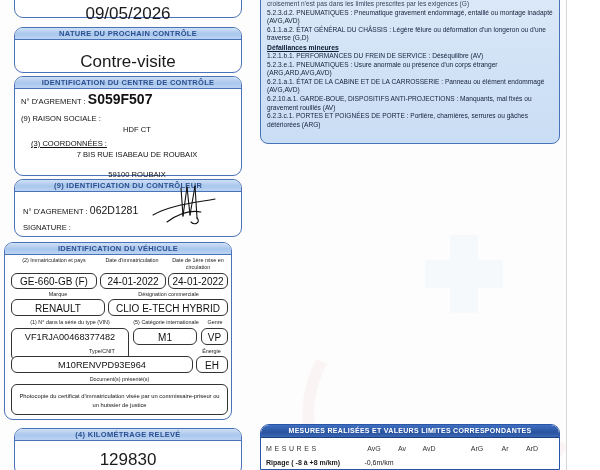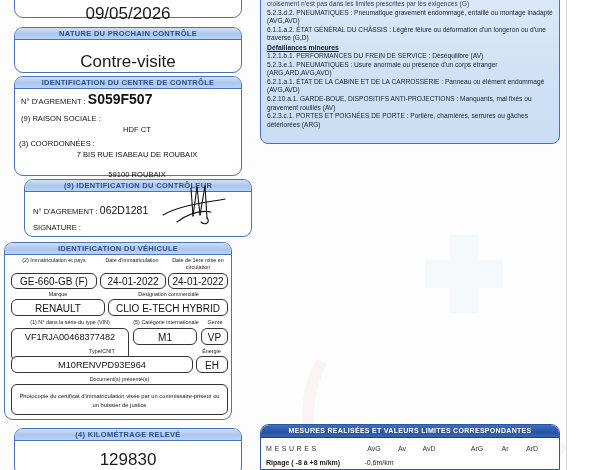--- a/index.html
+++ b/index.html
@@ -247,27 +247,27 @@
       <div class="band">IDENTIFICATION DU CENTRE DE CONTRÔLE</div>
 
       <div class="kv" style="margin:5px 0 0 6px;">
         <span>N° D'AGREMENT :</span>
         <b>S059F507</b>
       </div>
 
       <div class="kv" style="margin:6px 0 0 6px;">(9) RAISON SOCIALE :</div>
       <div class="kv indent" style="margin:0 0 0 6px;">HDF CT</div>
 
-      <div class="kv" style="margin:3px 0 0 4px;">(3) COORDONNÉES :</div>
+      <div class="kv" style="margin:3px 0 0 16px;text-decoration:underline;">(3) COORDONNÉES :</div>
       <div class="kv indent" style="margin:0 0 0 6px;">7 BIS RUE ISABEAU DE ROUBAIX</div>
       <div class="kv indent" style="margin:9px 0 0 6px;">59100 ROUBAIX</div>
       <div class="kv indent" style="margin:0 0 0 6px;">03.20.27.41.48</div>
     </div>
 
-    <div class="card" style="left:14px; top:179px; width:228px; height:58px; overflow:hidden;margin-left:10px;">
+    <div class="card" style="left:14px; top:179px; width:228px; height:58px; overflow:hidden;">
       <div class="band">(9) IDENTIFICATION DU CONTRÔLEUR</div>
 
       <div class="kv" style="margin:13px 0 0 8px;">
         <span>N° D'AGREMENT :</span>
         <b style="font-weight:normal; font-size:10.5px;">062D1281</b>
       </div>
       <div class="kv" style="margin:5px 0 0 8px;">SIGNATURE :</div>
 
       <div class="sig-wrap">
         <svg width="90" height="46" viewBox="0 0 90 46" aria-hidden="true">

